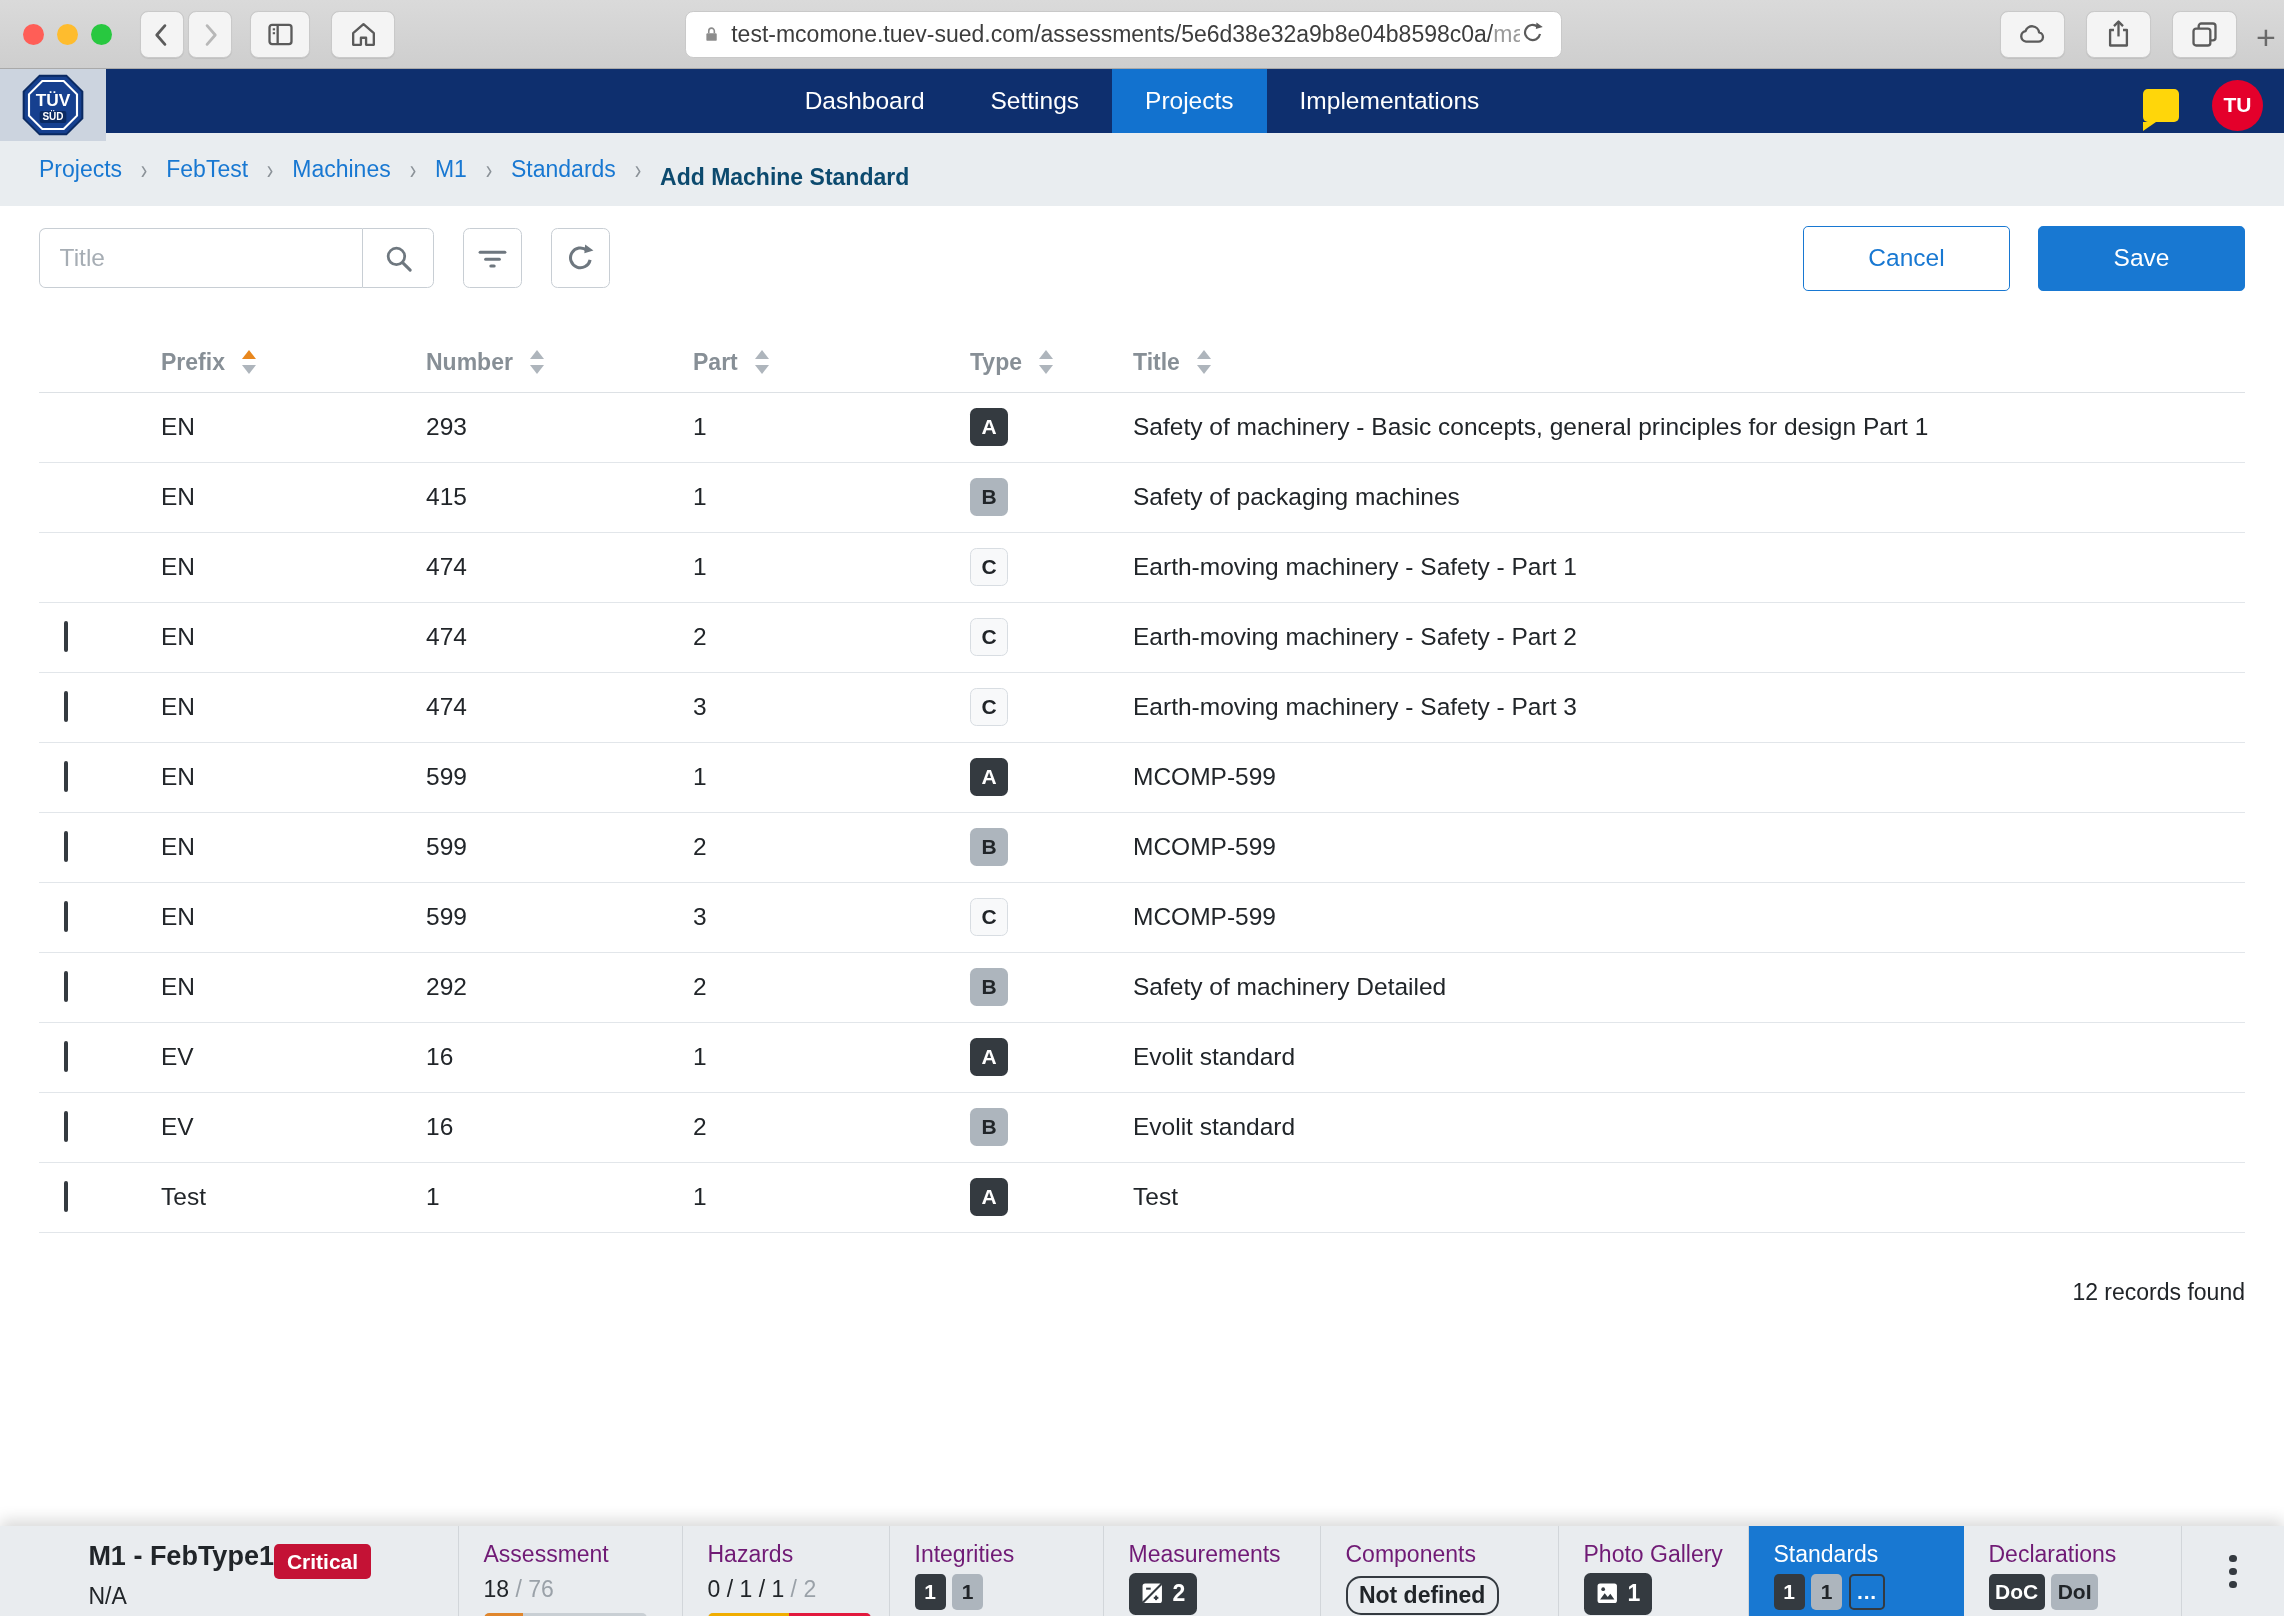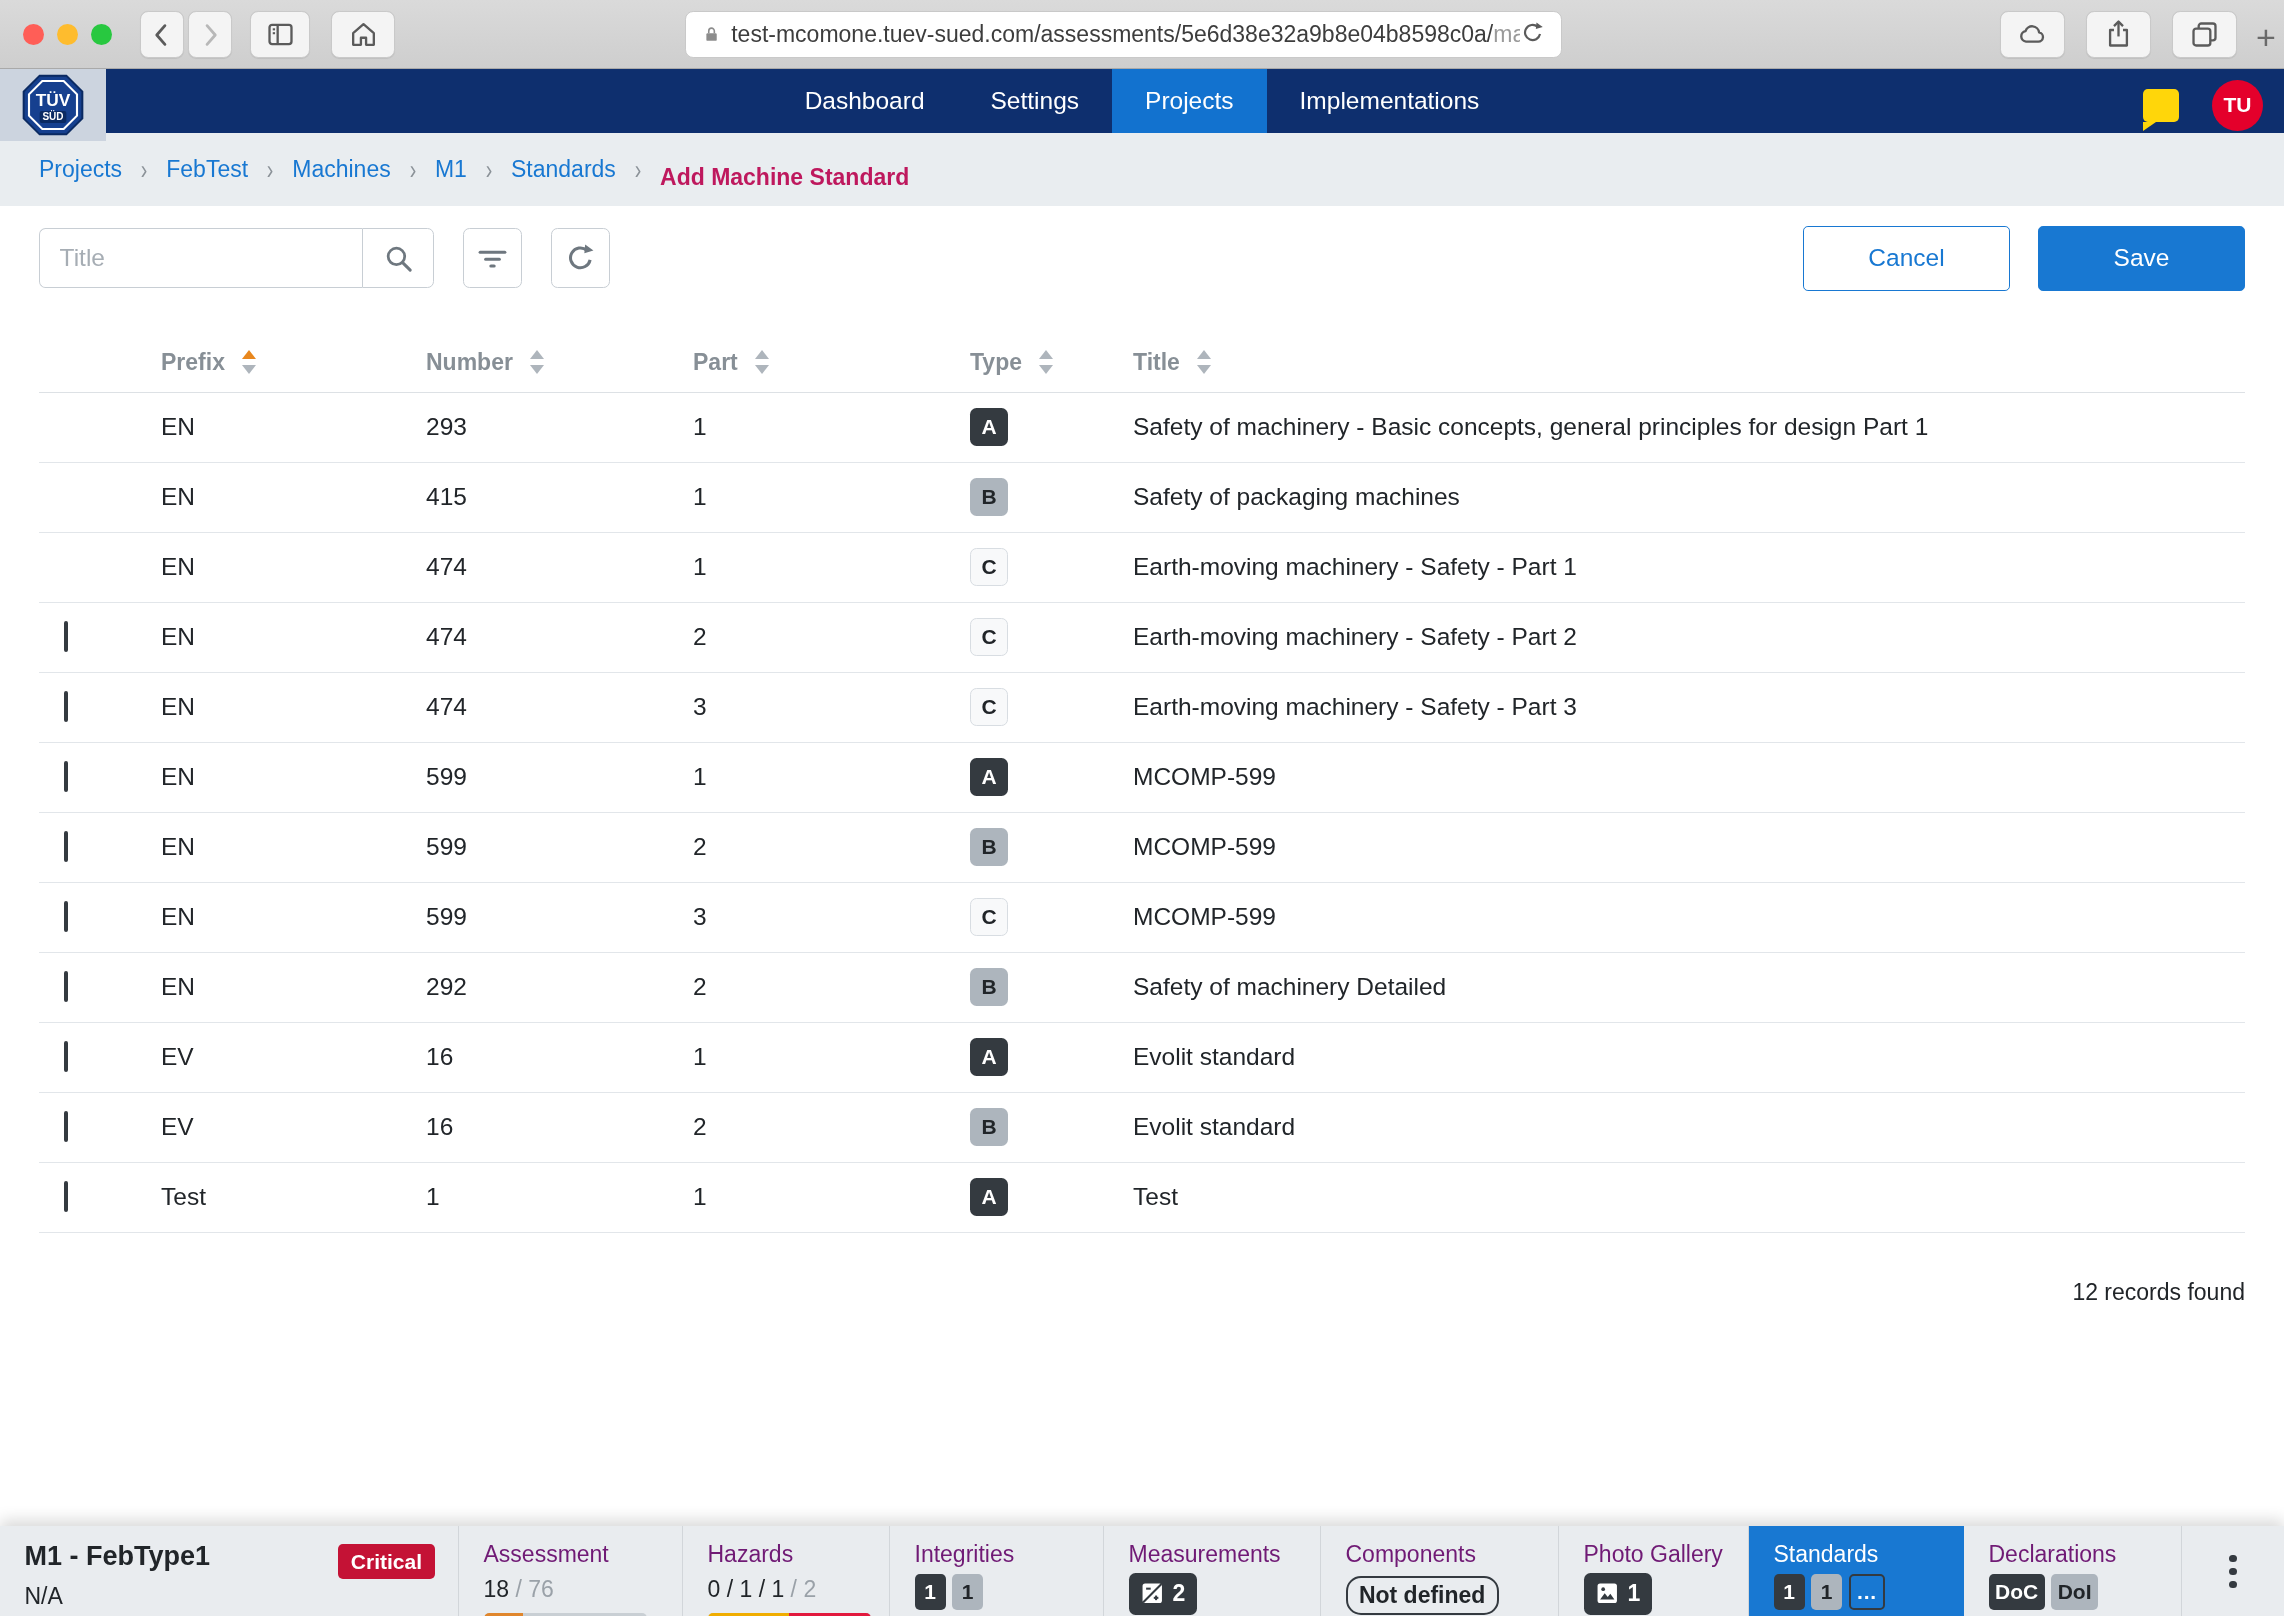--- a/index.html
+++ b/index.html
@@ -32,21 +32,21 @@
   .nav-right { position:absolute; right:21px; top:0; height:72px; display:flex; align-items:center; gap:33px; }
   .flag-icon { position:relative; width:36px; height:33px; background:#ffd60a; border-radius:4.9px; }
   .flag-icon::after { content:""; position:absolute; left:0; bottom:-9.8px; border-left:13px solid #ffd60a; border-bottom:9.8px solid transparent; }
   .avatar { width:51px; height:51px; border-radius:50%; background:#e4002b; color:#fff; font-size:21px; font-weight:bold;
     display:flex; align-items:center; justify-content:center; }
 
   
   .breadcrumb { height:73px; background:#e9edf0; display:flex; align-items:center; padding-left:39px; font-size:23px; gap:18px; }
   .crumb-link { color:#1878d2; cursor:pointer; }
   .crumb-sep { color:#8b9298; font-size:24.5px; transform:scale(.8,1.15); }
-  .crumb-current { color:#be185d; font-weight:bold;margin-top:16px; }
+  .crumb-current { color:#0c4a6e; font-weight:bold;margin-top:16px; }
 
   
   .content { padding:0 39px; }
   .toolbar { margin-top:19.6px; display:flex; align-items:center; }
   .search-group { display:flex; height:60px; }
   .search-input { width:323px; border:0.8px solid #c8ced4; border-right:none; border-radius:6.5px 0 0 6.5px; font-size:24.5px; padding:0 19.6px;
     color:#212529; font-family:"Liberation Sans",sans-serif; outline:none; }
   .search-input::placeholder { color:#a6adb4; }
   .icon-btn { width:72px; height:60px; background:#fff; border:0.8px solid #c8ced4; border-radius:6.5px; display:flex; align-items:center; justify-content:center; cursor:pointer; }
   .search-btn { border-radius:0 6.5px 6.5px 0; }
@@ -78,21 +78,21 @@
   .type-A { background:#343a40; color:#fff; }
   .type-B { background:#adb5bd; color:#212529; }
   .type-C { background:#f8f9fa; color:#212529; border:1.6px solid #d8dde2; }
   .records { text-align:right; font-size:23px; color:#212529; margin-top:46px; }
 
   
   .footer { position:absolute; left:0; bottom:0; width:2284px; height:91px; background:#e9ecef; display:flex;
     box-shadow:0 -6.5px 14.7px rgba(0,0,0,.15); }
   .fs { border-right:0.8px solid #d2d6da; padding:14.7px 0 0 24.5px; position:relative; }
   .fs-label { font-size:23px; color:#701a75; }
-  .fs-machine { width:459px; display:flex; justify-content:space-between; align-items:flex-start; padding-right:23px; }
+  .fs-machine { width:459px; display:flex; justify-content:center; align-items:flex-start; padding-right:23px; }
   .m-name { font-size:27px; font-weight:bold; color:#212529; }
   .m-sub { font-size:23px; color:#212529; margin-top:11.4px; }
   .badge-critical { margin-top:3.3px; background:#c41235; color:#fff; font-size:21px; font-weight:bold; border-radius:4.9px; padding:5.7px 13px; }
   .fs-assessment { width:224px; } .fs-hazards { width:207px; } .fs-integrities { width:214px; }
   .fs-measurements { width:217px; } .fs-components { width:238px; } .fs-photo { width:190px; }
   .fs-standards { width:215px; } .fs-declarations { width:218px; }
   .fs-kebab { flex:1; border-right:none; display:flex; align-items:center; justify-content:center; padding:0; cursor:pointer; }
   .vals { margin-top:8.2px; font-size:23px; color:#212529; }
   .v-gray { color:#9aa1a8; }
   .bar { margin-top:9.8px; width:163px; height:10.6px; border-radius:5.7px; background:#c9cfd4; overflow:hidden; display:flex; }

